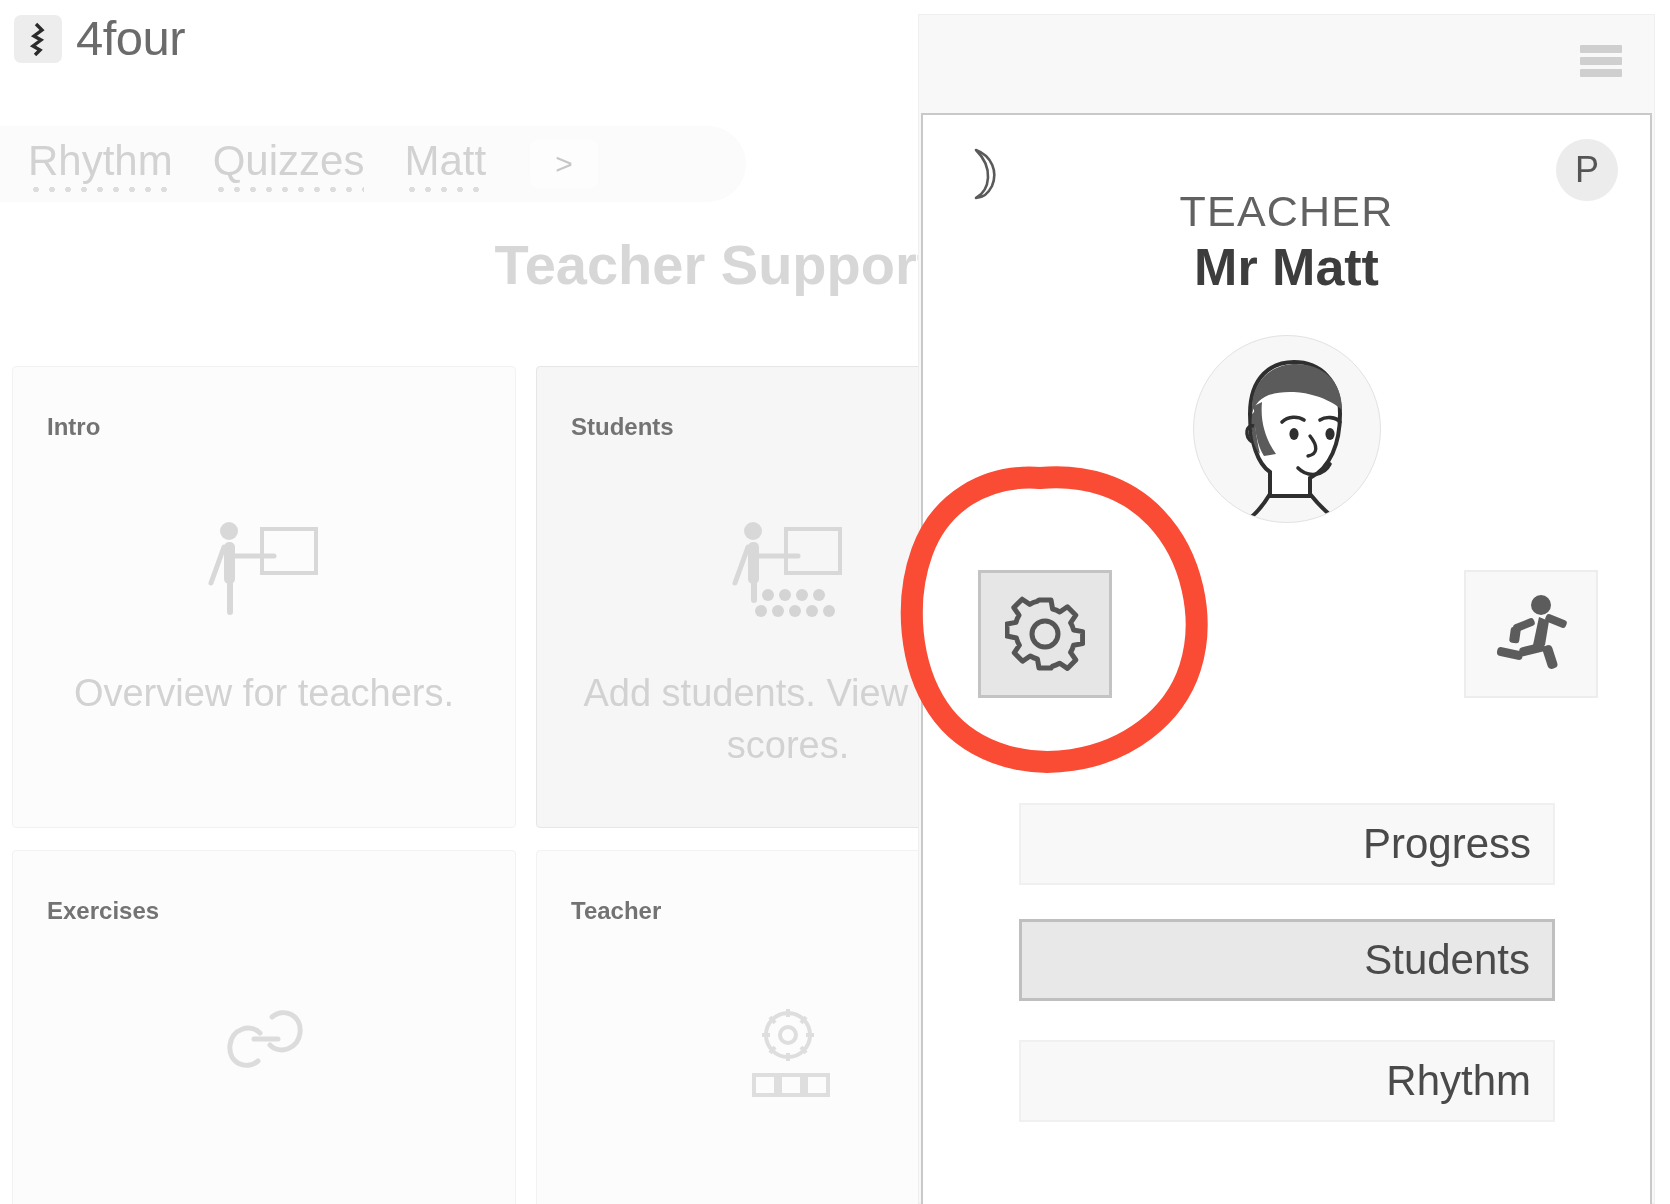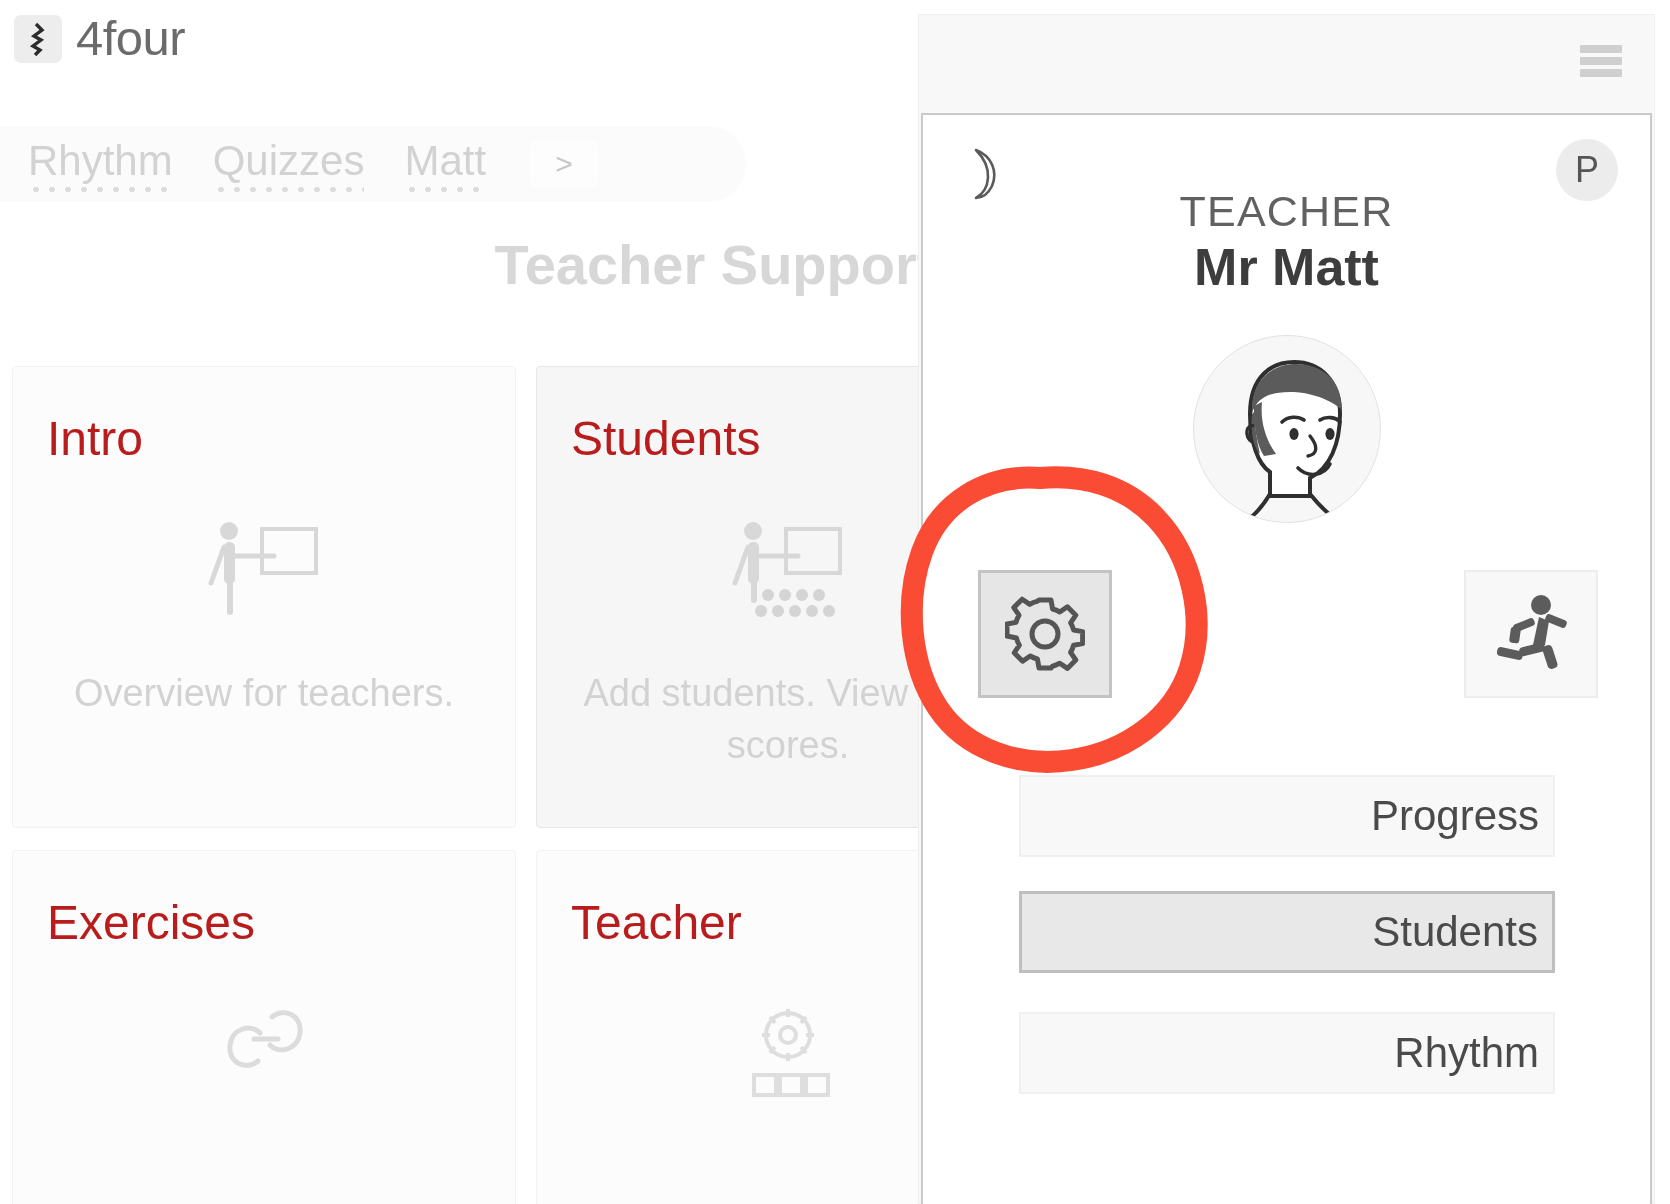--- a/index.html
+++ b/index.html
@@ -117,23 +117,23 @@
     background: #fcfcfc;
     border: 1px solid #f2f2f2;
     border-radius: 4px;
     padding: 48px 34px;
   }
   .card.active {
     background: #f6f6f6;
     border-color: #e6e6e6;
   }
   .card-title {
-    font-size: 48px;
-    font-weight: normal;
-    color: #b91c1c;
+    font-size: 24px;
+    font-weight: bold;
+    color: #737373;
     line-height: 1;
   }
   .card-icon {
     position: absolute;
     left: 50%;
     top: 148px;
     transform: translateX(-50%);
   }
   .card-icon svg { display:block; }
   .card-desc {
@@ -254,25 +254,26 @@
   .icon-btn svg { display:block; }
 
   .menu-btn {
     position: absolute;
     left: 96px;
     width: 536px;
     height: 82px;
     display: flex;
     align-items: center;
     justify-content: flex-end;
-    padding-right: 14px;
+    padding-right: 22px;
     font-size: 42px;
     color: #4a4a4a;
     background: #f8f8f8;
     border: 2px solid #f0f0f0;
+    margin-top: 28px;
   }
   .menu-btn.selected {
     background: #e8e8e8;
     border: 3px solid #bfbfbf;
   }
   .menu-btn.m1 { top: 660px; }
   .menu-btn.m2 { top: 776px; }
   .menu-btn.m3 { top: 897px; }
 
   

